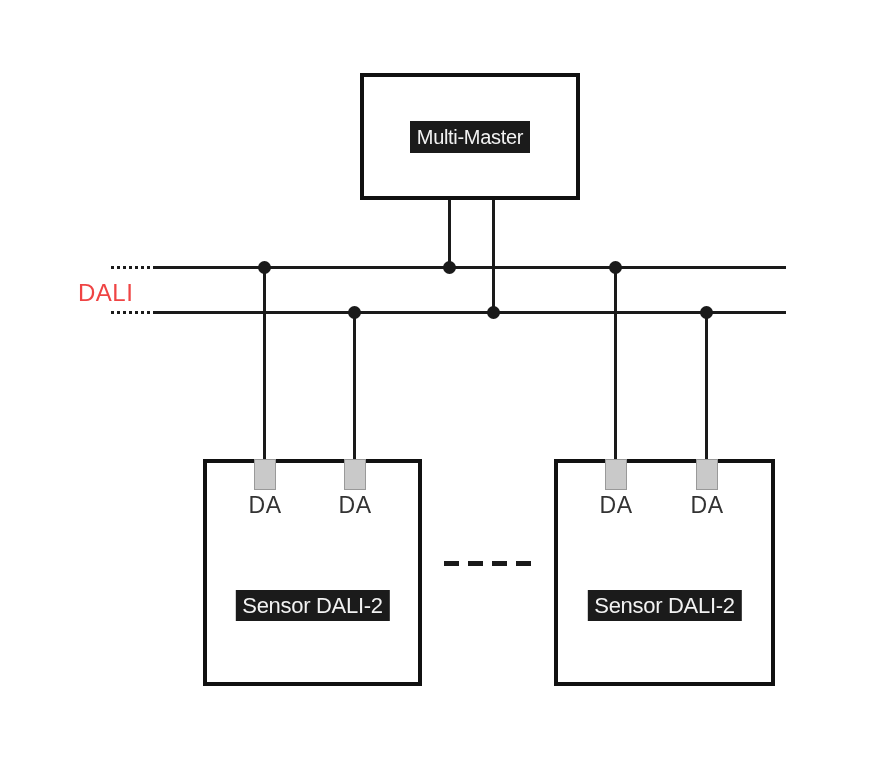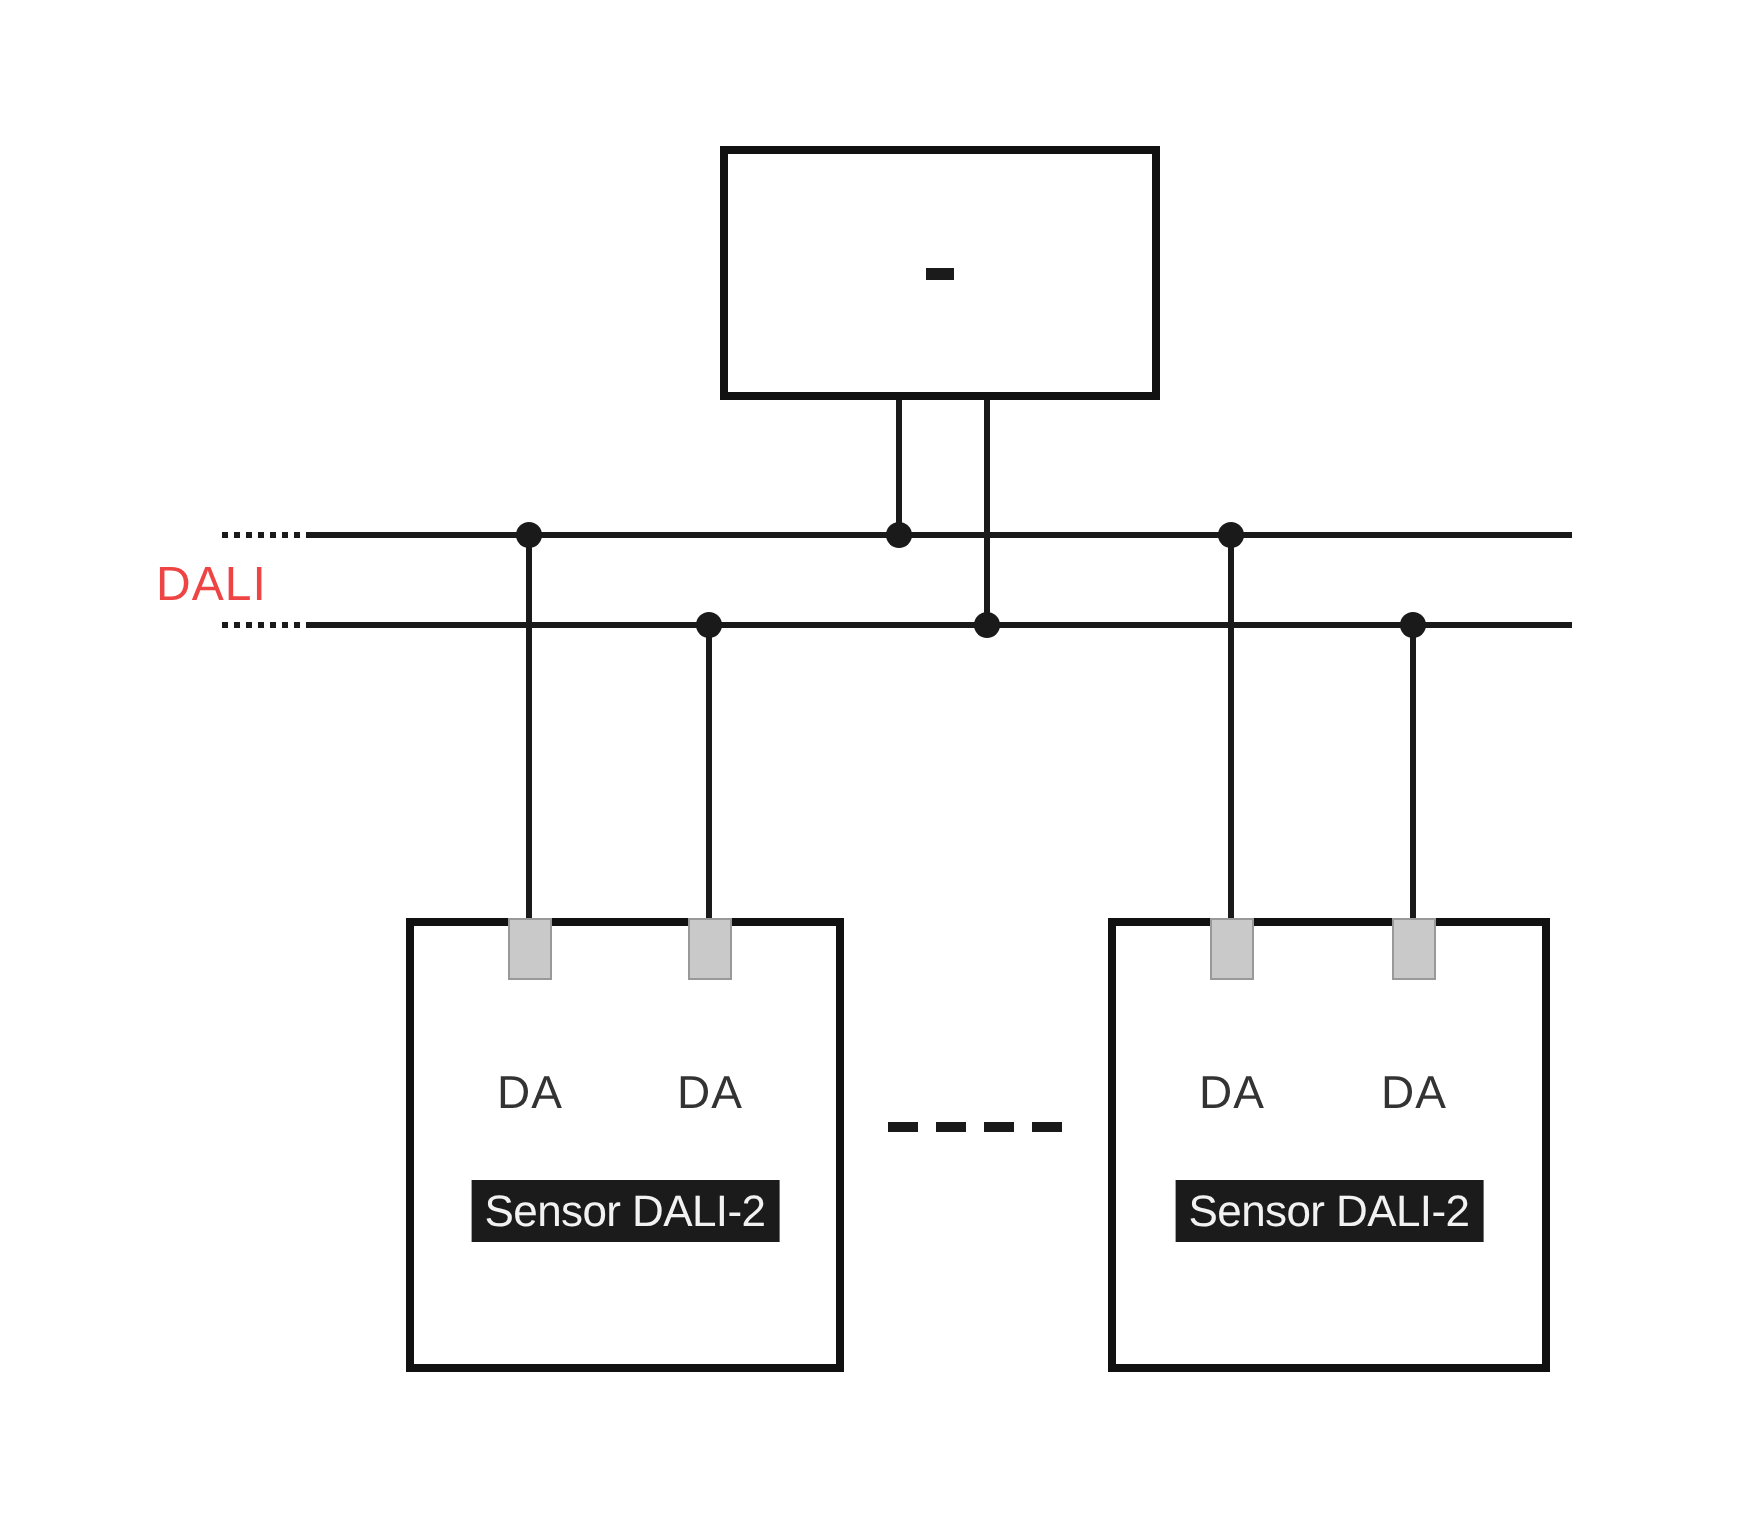--- a/index.html
+++ b/index.html
@@ -49,33 +49,34 @@
     position:absolute;left:78px;top:279px;
     font-size:24px;color:#ef4444;letter-spacing:0.5px;
   }
   .terminal{
     position:absolute;width:22px;height:31px;top:459px;
     box-sizing:border-box;
     background:#c9c9c9;border:1px solid #999999;
   }
   .da-label{
     position:absolute;top:492px;width:60px;
-    text-align:center;font-size:23px;color:#333333;letter-spacing:0.5px;margin-top:41px;
+    text-align:center;font-size:23px;color:#333333;letter-spacing:0.5px;
   }
   
   .dashes{position:absolute;left:444px;top:561px;display:flex;gap:9px;}
   .dash{width:15px;height:5px;background:#1a1a1a;}
 </style>
 </head>
 <body>
 
 <div class="canvas">
 
   <div class="devbox controller-box">
     <div class="badge controller-badge">
+      <div>Multi-Master</div>
     </div>
   </div>
 
   <div class="hline-dotted" style="left:111px;top:266px;width:45px;"></div>
   <div class="hline-dotted" style="left:111px;top:311px;width:45px;"></div>
 
   <div class="hline" style="left:155px;top:266px;width:631px;"></div>
   <div class="hline" style="left:155px;top:311px;width:631px;"></div>
 
   <div class="bus-label">DALI</div>

